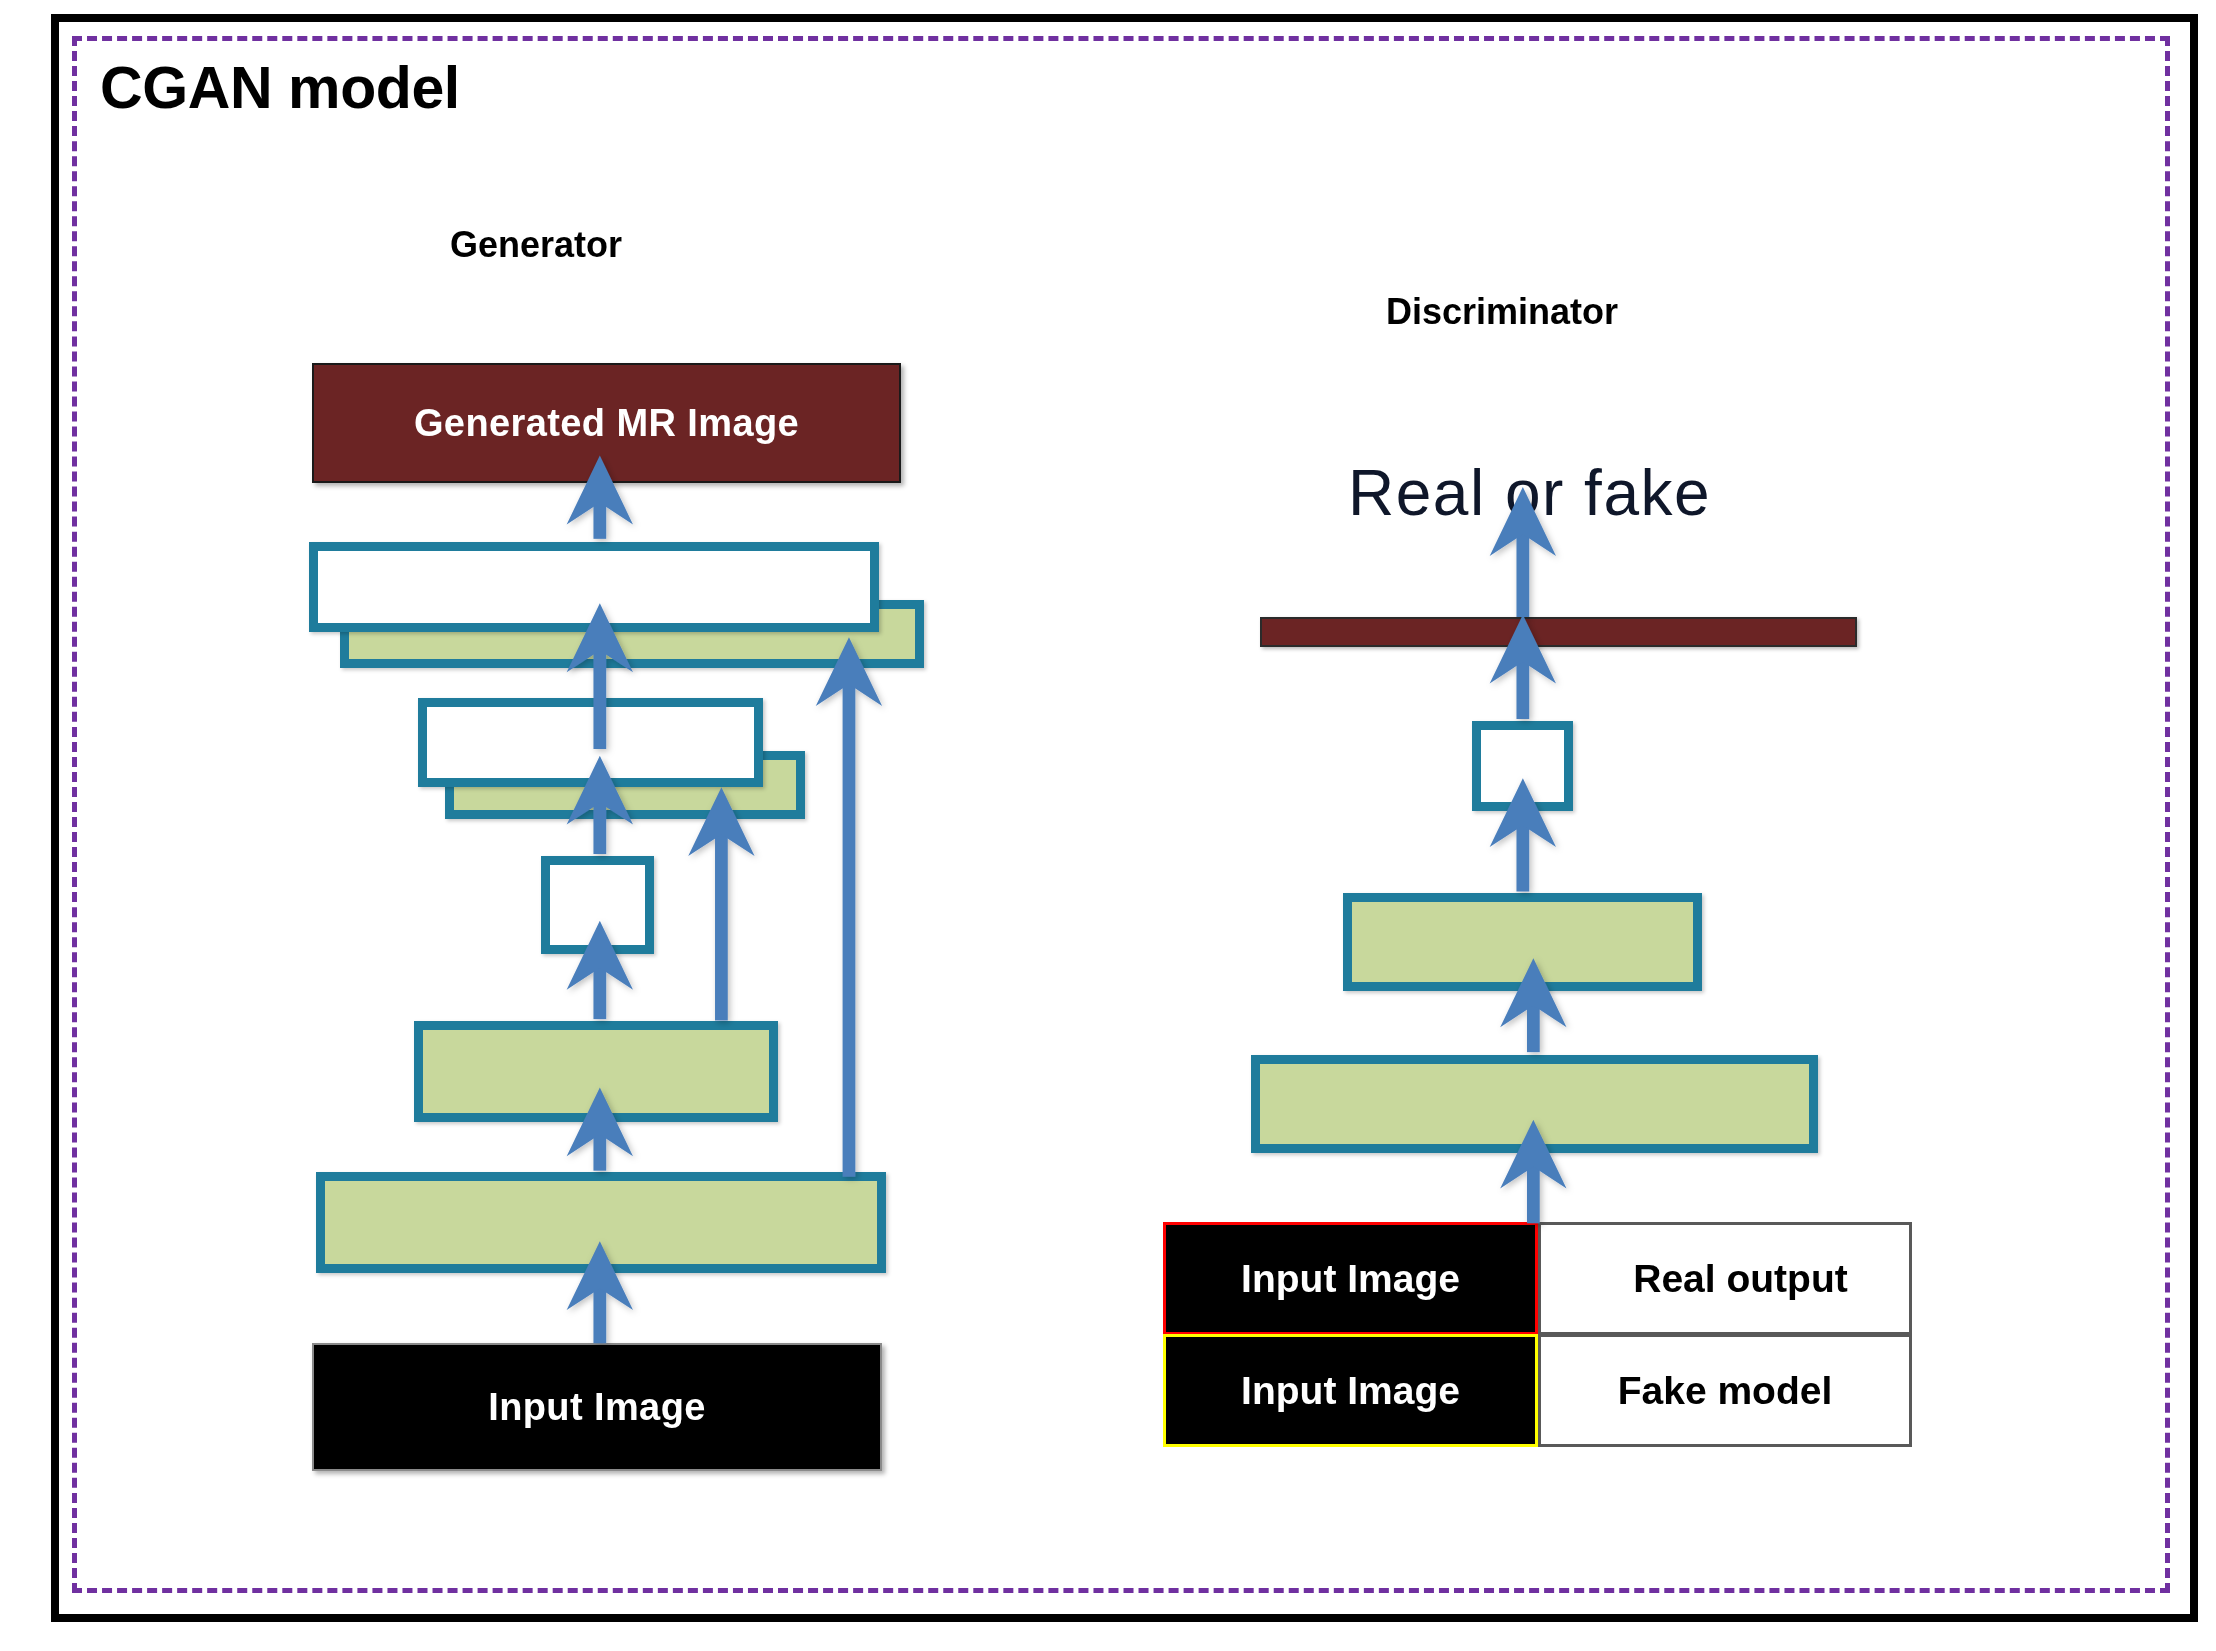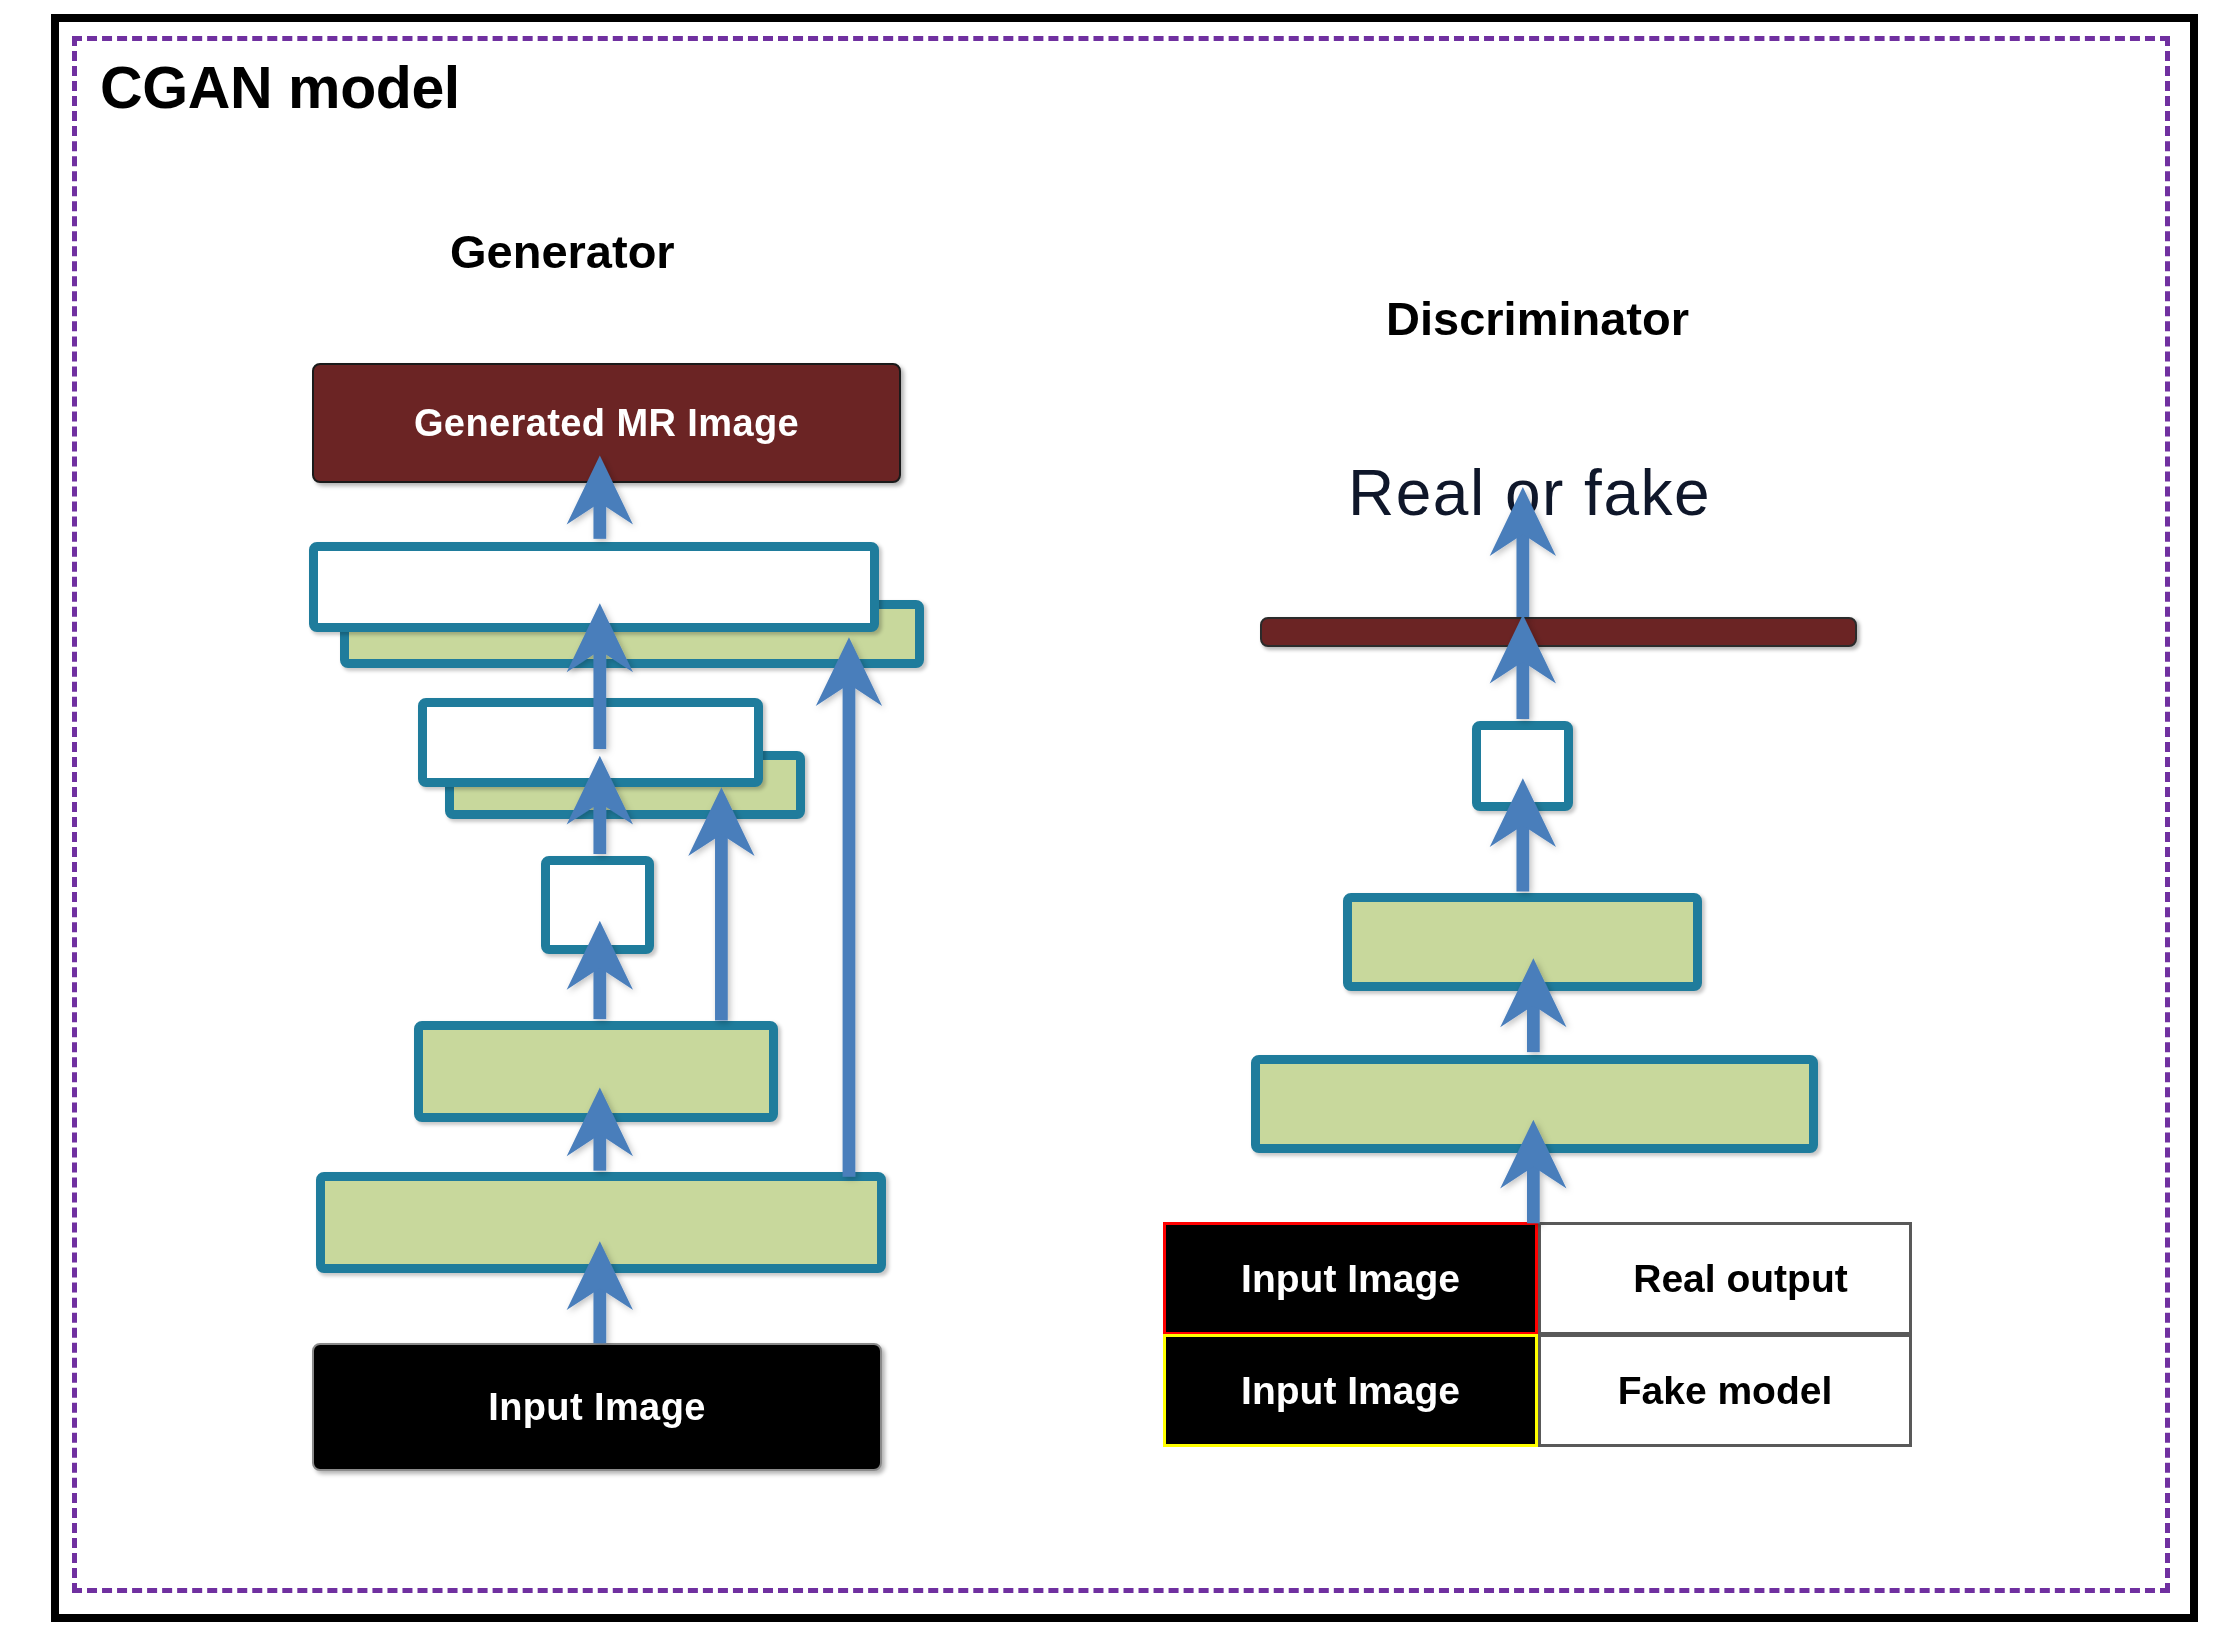--- a/index.html
+++ b/index.html
@@ -46,21 +46,21 @@
     position: absolute;
     left: 84px; top: 54px;
     font-size: 59px;
     font-weight: bold;
     color: #000000;
     letter-spacing: -0.4px;
     white-space: nowrap;
   }
   .section-title {
     position: absolute;
-    font-size: 47px;
+    font-size: 36px;
     font-weight: bold;
     color: #000000;
     white-space: nowrap;
   }
   #generator-title { left: 434px; top: 224px; }
   #discriminator-title { left: 1343px; top: 291px; margin-left: 27px; }
 
   #real-or-fake-label {
     position: absolute;
     left: 1332px; top: 456px;
@@ -68,21 +68,20 @@
     font-weight: normal;
     color: #0f172a;
     white-space: nowrap;
     letter-spacing: 1.5px;
   }
 
   
   .blk {
     position: absolute;
     box-sizing: border-box;
-    border-radius: 8px;
   }
   .teal-box {
     border: 9px solid #1F7C9C;
     background: #C8D89C;
     box-shadow: 2.3px 2.3px 3.8px rgba(0,0,0,0.22);
   }
   .teal-box-white {
     border: 9px solid #1F7C9C;
     background: #FFFFFF;
     box-shadow: 2.3px 2.3px 3.8px rgba(0,0,0,0.22);

